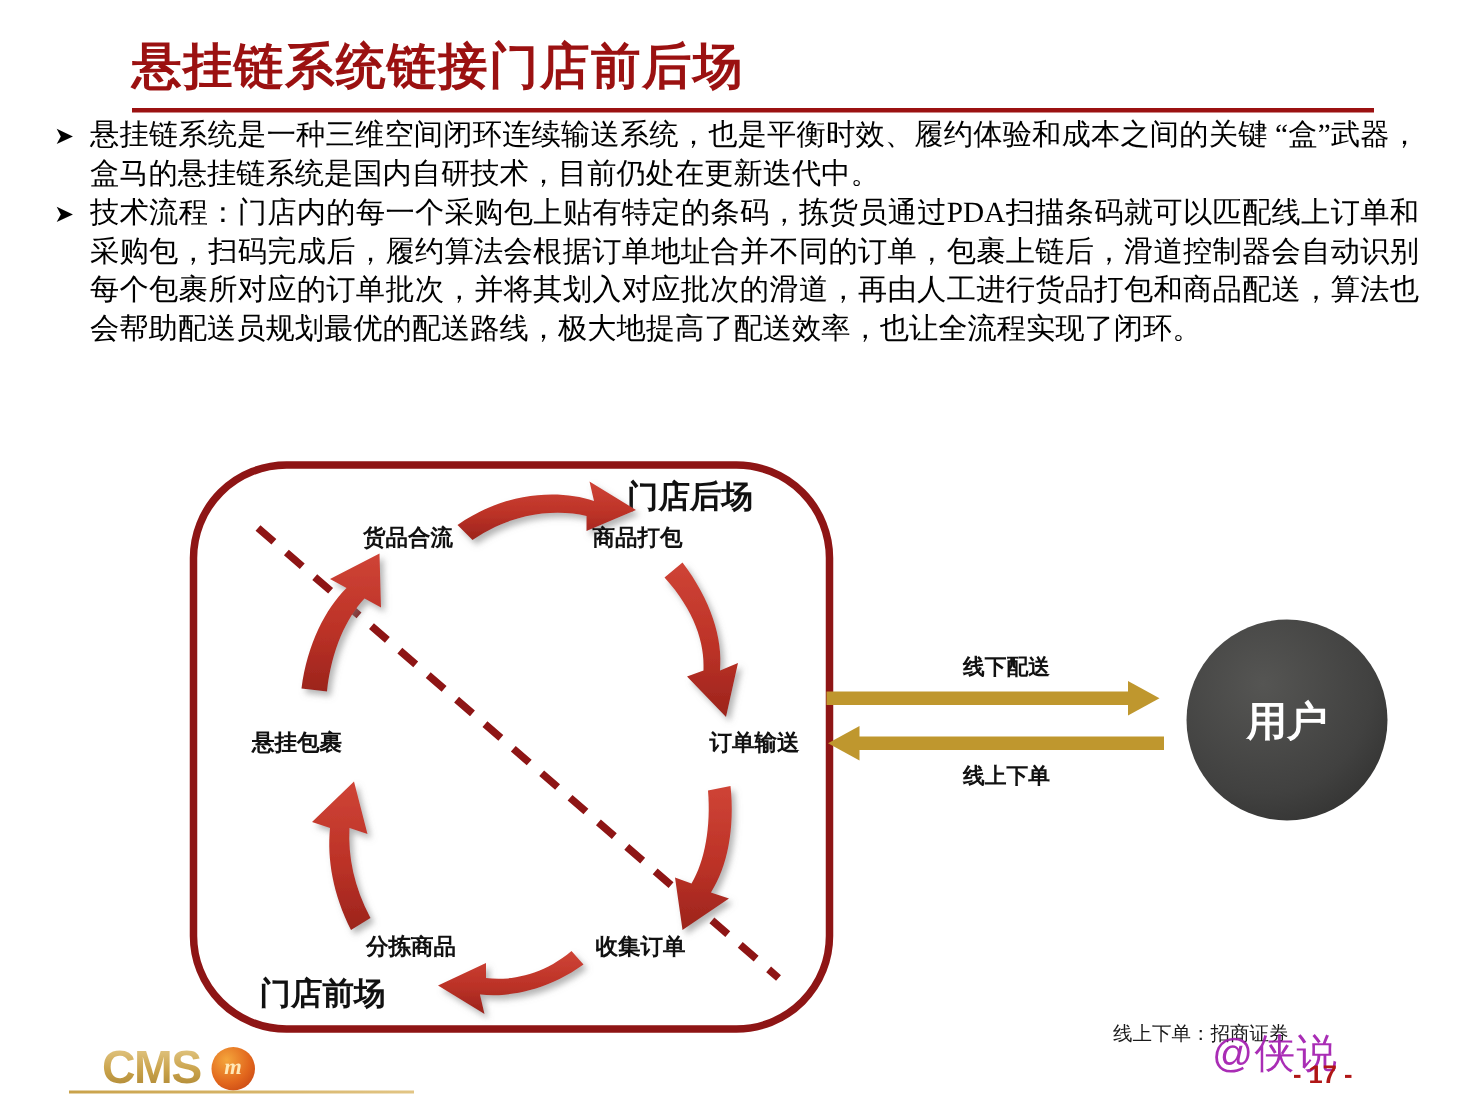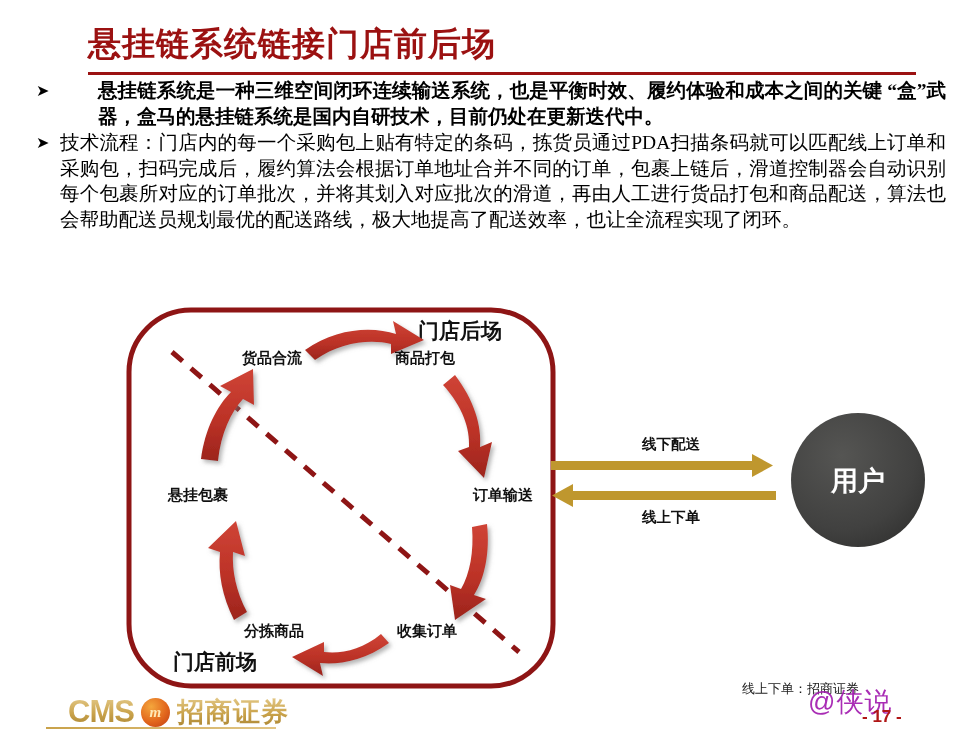--- a/index.html
+++ b/index.html
@@ -29,21 +29,21 @@
   .bullet .marker{
     flex:0 0 24px;color:#000;font-size:16px;line-height:25px;
     font-family:"DejaVu Sans",sans-serif;
   }
   .bullet .btext{
     flex:1 1 auto;color:#000;
     font-family:"Liberation Serif","DejaVu Serif",serif;
     font-size:19.5px;line-height:25.5px;text-align:justify;
     text-justify:inter-ideograph;
   }
-  .bullet.b1 .btext{font-weight:bold;margin-left:38px;}
+  .bullet.b1 .btext{font-weight:normal;}
 
   
   .fig-caption{
     position:absolute;left:36px;top:268px;
     font-family:"Liberation Serif","DejaVu Serif",serif;
     font-size:16px;font-weight:bold;color:#9b1111;white-space:nowrap;
   }
 
   
   .diagram{position:absolute;left:0;top:290px;width:824px;height:390px;}
@@ -204,21 +204,20 @@
       <circle cx="858" cy="190" r="67" fill="url(#grayGrad)"></circle>
       <text class="d-user" x="858" y="200" text-anchor="middle">用户</text>
     </svg>
   </div>
 
   <div class="footer-rule"></div>
 
   <div class="logo">
     <span class="logo-cms">CMS</span>
     <span class="logo-emblem">m</span>
-    <span class="logo-cn">招商证券</span>
   </div>
   <div class="logo-underline"></div>
 
   <div class="source">线上下单：招商证券</div>
   <div class="watermark">@侠说</div>
   <div class="pageno">- 17 -</div>
 
 </div>
 
 </body></html>

